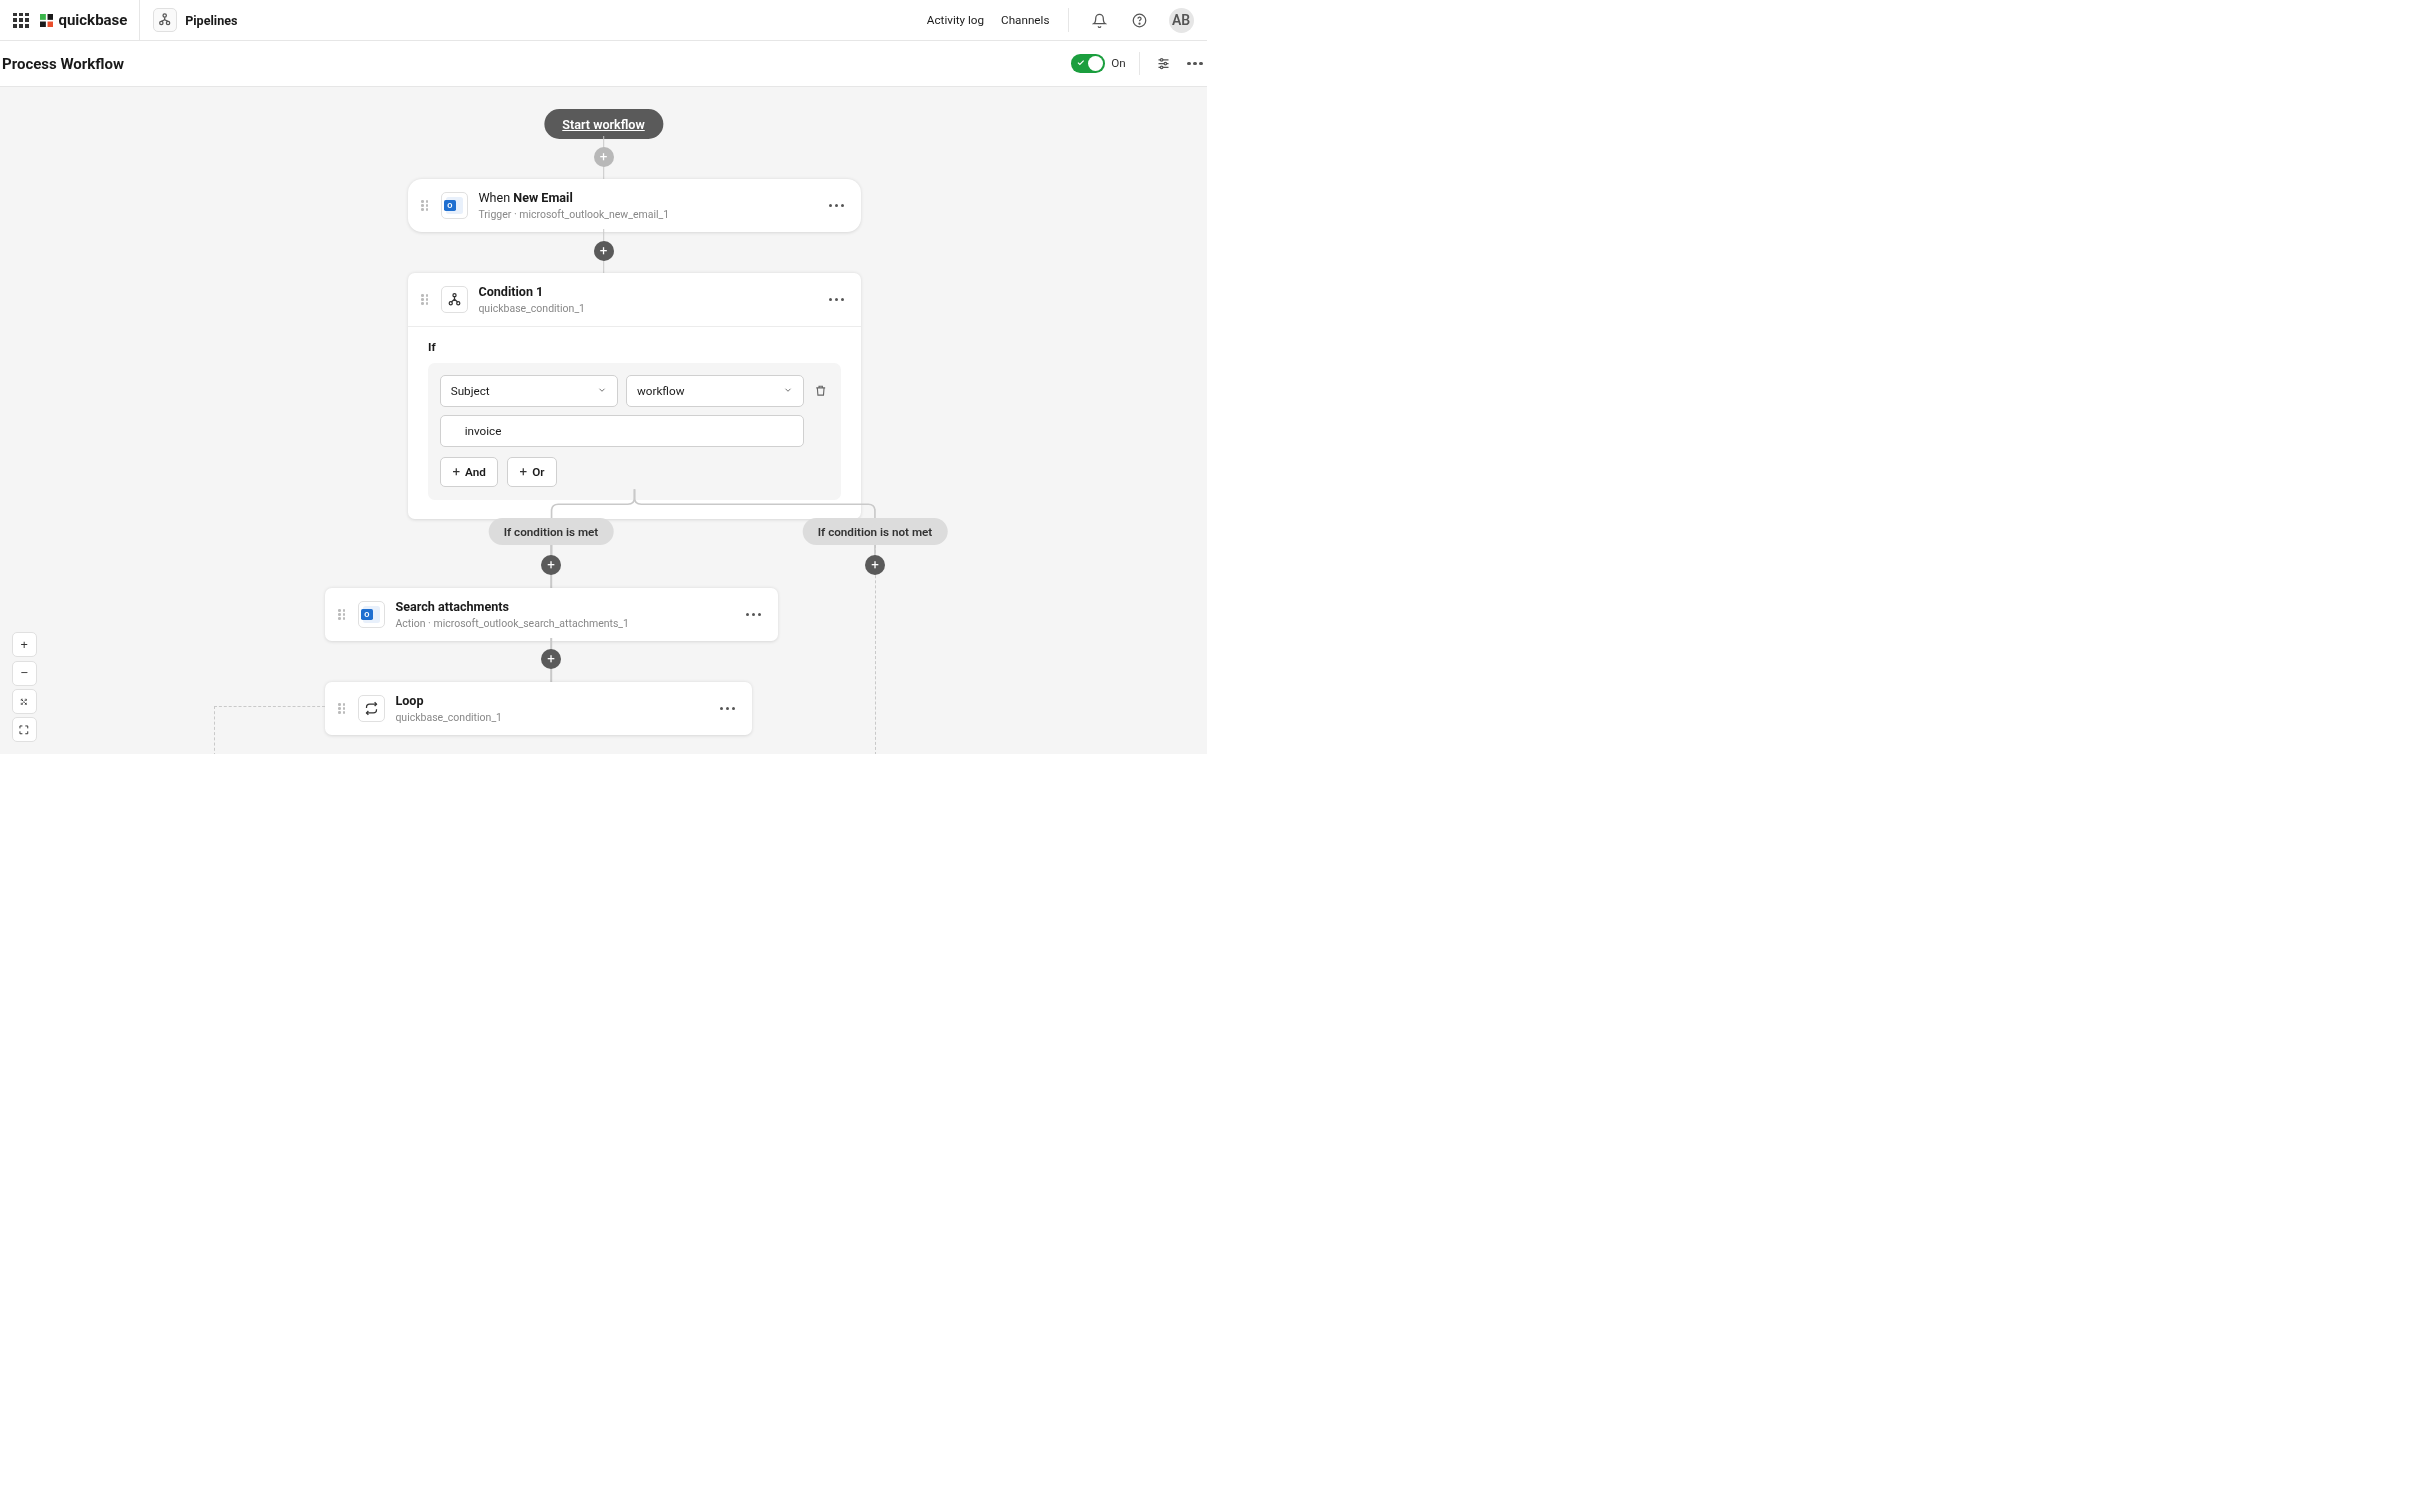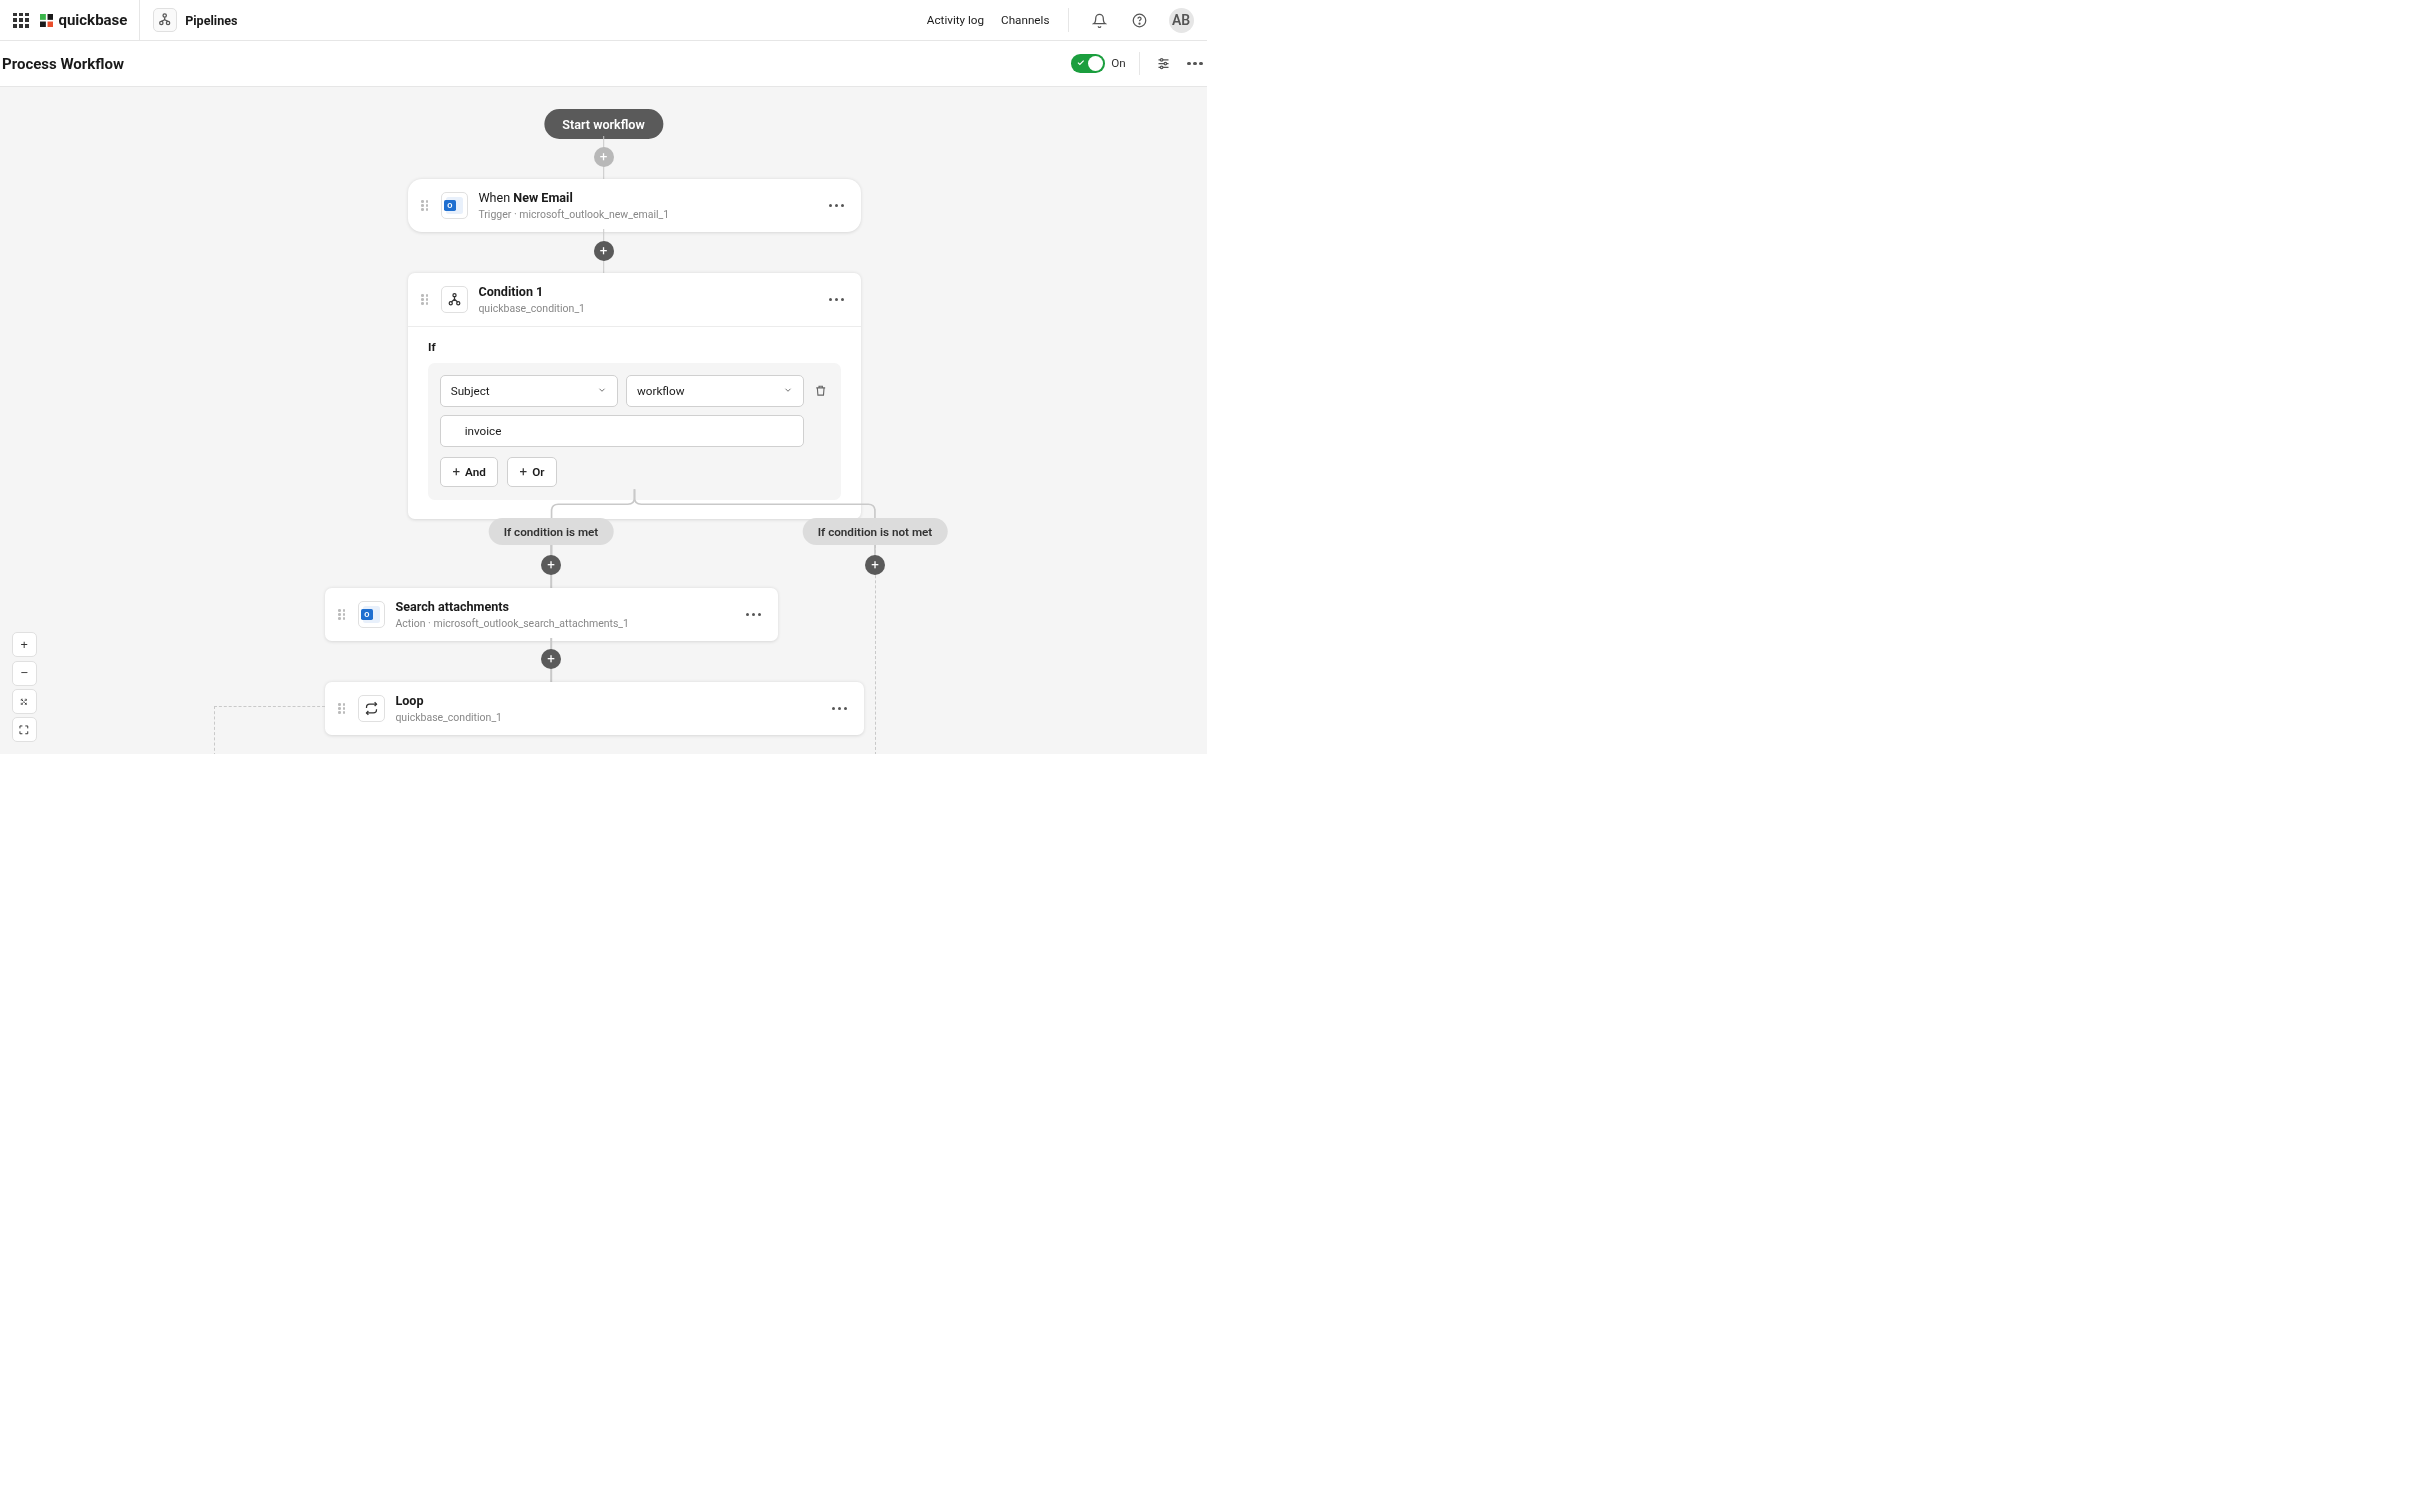--- a/index.html
+++ b/index.html
@@ -91,21 +91,21 @@
   }
 
   
   .v-line { position:absolute; width:1.7px; background:#c9c9c9; left:50%; transform:translateX(-0.8px); }
   .dash-v { position:absolute; width:0; border-left:1.7px dashed #c9c9c9; }
   .dash-h { position:absolute; height:0; border-top:1.7px dashed #c9c9c9; }
 
   .pill {
     position:absolute; left:50%; transform:translateX(-50%);
     background:#5a5a5a; color:#fff; font-size:12.6px; font-weight:600;
-    padding:7.5px 18.4px; border-radius:17px;
+    padding:7.5px 18.4px; border-radius:17px;text-decoration:underline;
   }
   .branch-pill {
     position:absolute; transform:translateX(-50%);
     background:#dcdcdc; color:#333; font-size:11.7px; font-weight:600;
     padding:6.7px 15px; border-radius:15px;
     white-space:nowrap;
   }
 
   .plus-node {
     position:absolute; width:20px; height:20px; border-radius:50%;
@@ -432,21 +432,21 @@
           <span></span>
           <span></span>
           <span></span>
         </div>
     </div>
   </div>
 
   <div class="v-line" style="left:551px; top:551px; height:45px;"></div>
   <div class="plus-node dark" style="left:551px; top:572px;">+</div>
 
-  <div class="card" style="left:325px; top:595px; width:539px;">
+  <div class="card" style="left:325px; top:595px; width:427px;">
     <div class="card-row">
       <div class="grip">
         <span></span>
           <span></span>
           <span></span>
           <span></span>
           <span></span>
           <span></span>
       </div>
       <div class="step-icon">

